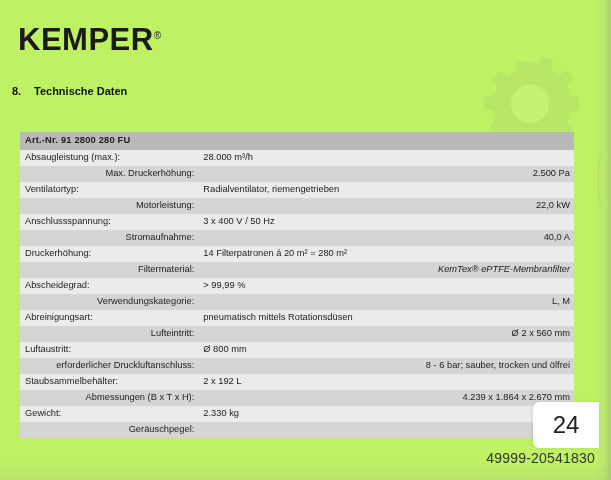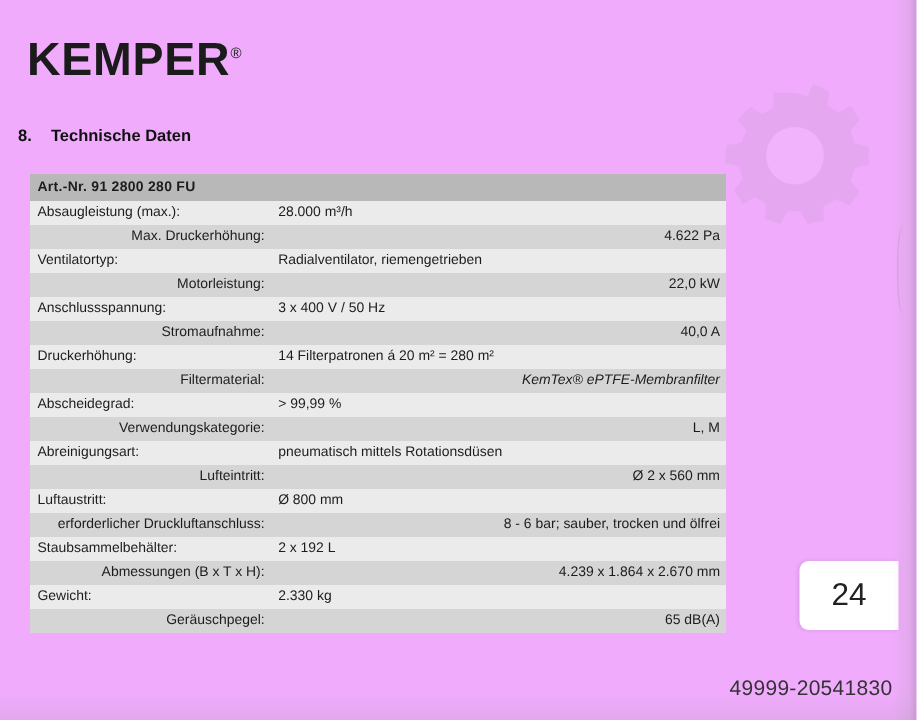--- a/index.html
+++ b/index.html
@@ -12,21 +12,21 @@
     background: #ffffff;
     font-family: "Liberation Sans", sans-serif;
     overflow: hidden;
     position: relative;
   }
   .page {
     position: absolute;
     left: 0; top: 0;
     width: 611px;
     height: 480px;
-    background: #f0abfc;
+    background: #bef264;
     overflow: hidden;
   }
   
   .page-edge {
     position: absolute;
     right: 0; top: 0;
     width: 16px; height: 480px;
     background: linear-gradient(to right, rgba(255,255,255,0) 0%, rgba(160,160,160,0.18) 70%, rgba(120,120,120,0.30) 100%);
     pointer-events: none;
   }
@@ -77,22 +77,22 @@
   }
   .heading .num {
     display: inline-block;
     width: 22px;
   }
 
   
   .spec-table {
     position: absolute;
     left: 20px;
-    top: 116px;
-    width: 464px;
+    top: 132px;
+    width: 554px;
     border-collapse: collapse;
     font-size: 9.3px;
     color: #1c1c1c;
   }
   .spec-table td {
     padding: 2px 4px 2px 5px;
     vertical-align: top;
     line-height: 1.25;
     height: 12px;
   }
@@ -107,30 +107,30 @@
     padding-bottom: 3px;
   }
   .col-label { width: 168px; }
   .col-value { width: 364px; }
   .italic-part { font-style: italic; }
 
   
   .page-number {
     position: absolute;
     right: 12px;
-    bottom: 60px;
+    bottom: 32px;
     width: 66px;
     height: 46px;
     background: #ffffff;
     border-radius: 6px 0 0 6px;
     box-shadow: -1px 0 3px rgba(0,0,0,0.10);
     display: flex;
     align-items: center;
     justify-content: center;
-    font-size: 21px;
+    font-size: 24px;
     color: #222;
   }
 
   
   .footer-code {
     position: absolute;
     right: 16px;
     bottom: 14px;
     font-size: 14px;
     color: #333;
@@ -169,21 +169,21 @@
     <tbody>
       <tr class="header-row">
         <td colspan="2">Art.-Nr. 91 2800 280 FU</td>
       </tr>
       <tr class="row-light">
         <td class="col-label">Absaugleistung (max.):</td>
         <td class="col-value">28.000 m³/h</td>
       </tr>
       <tr class="row-dark">
         <td class="col-label">Max. Druckerhöhung:</td>
-        <td class="col-value">4.622 Pa</td>
+        <td class="col-value">2.500 Pa</td>
       </tr>
       <tr class="row-light">
         <td class="col-label">Ventilatortyp:</td>
         <td class="col-value">Radialventilator, riemengetrieben</td>
       </tr>
       <tr class="row-dark">
         <td class="col-label">Motorleistung:</td>
         <td class="col-value">22,0 kW</td>
       </tr>
       <tr class="row-light">

